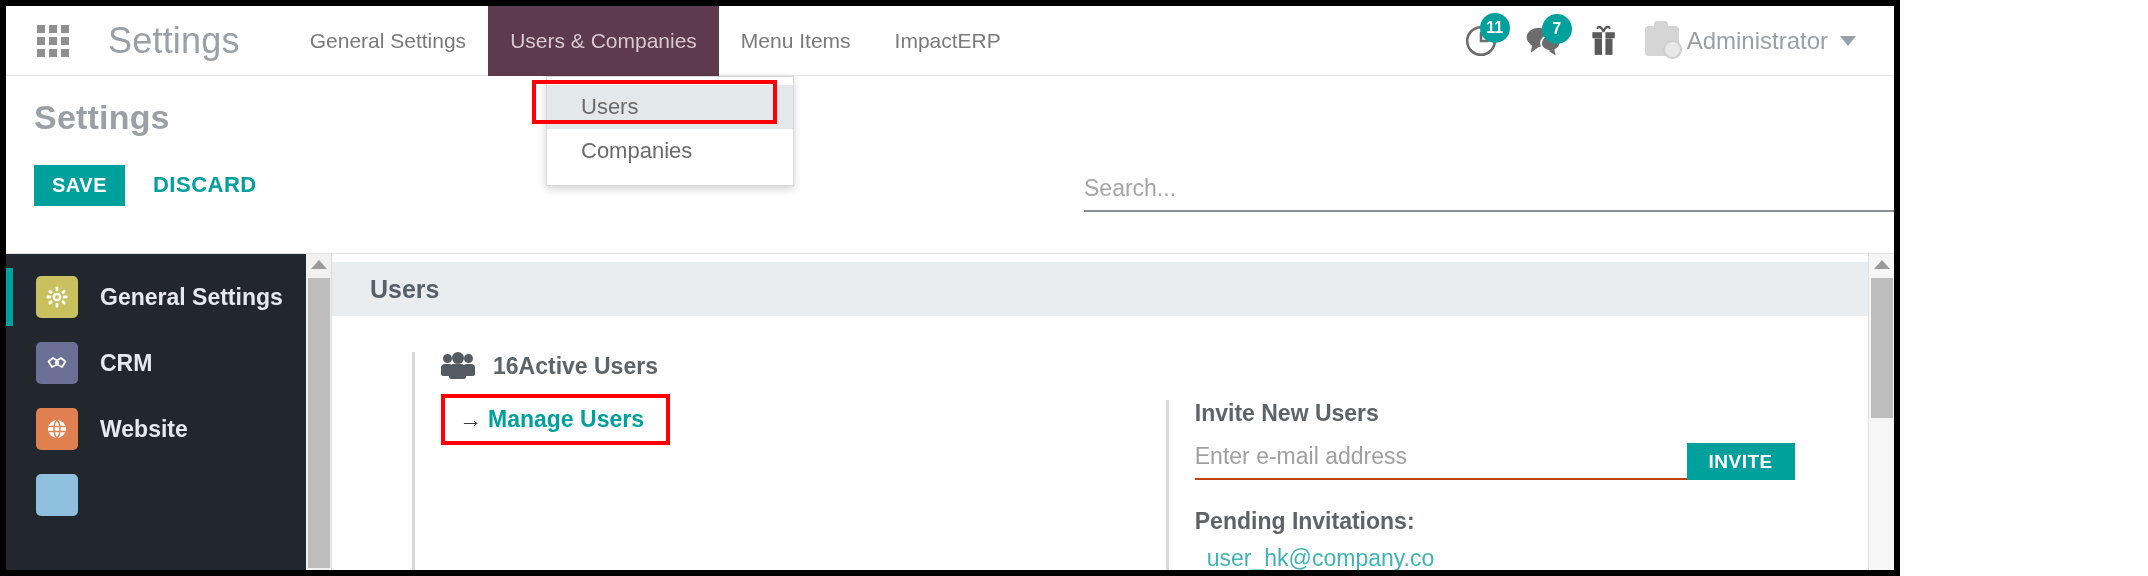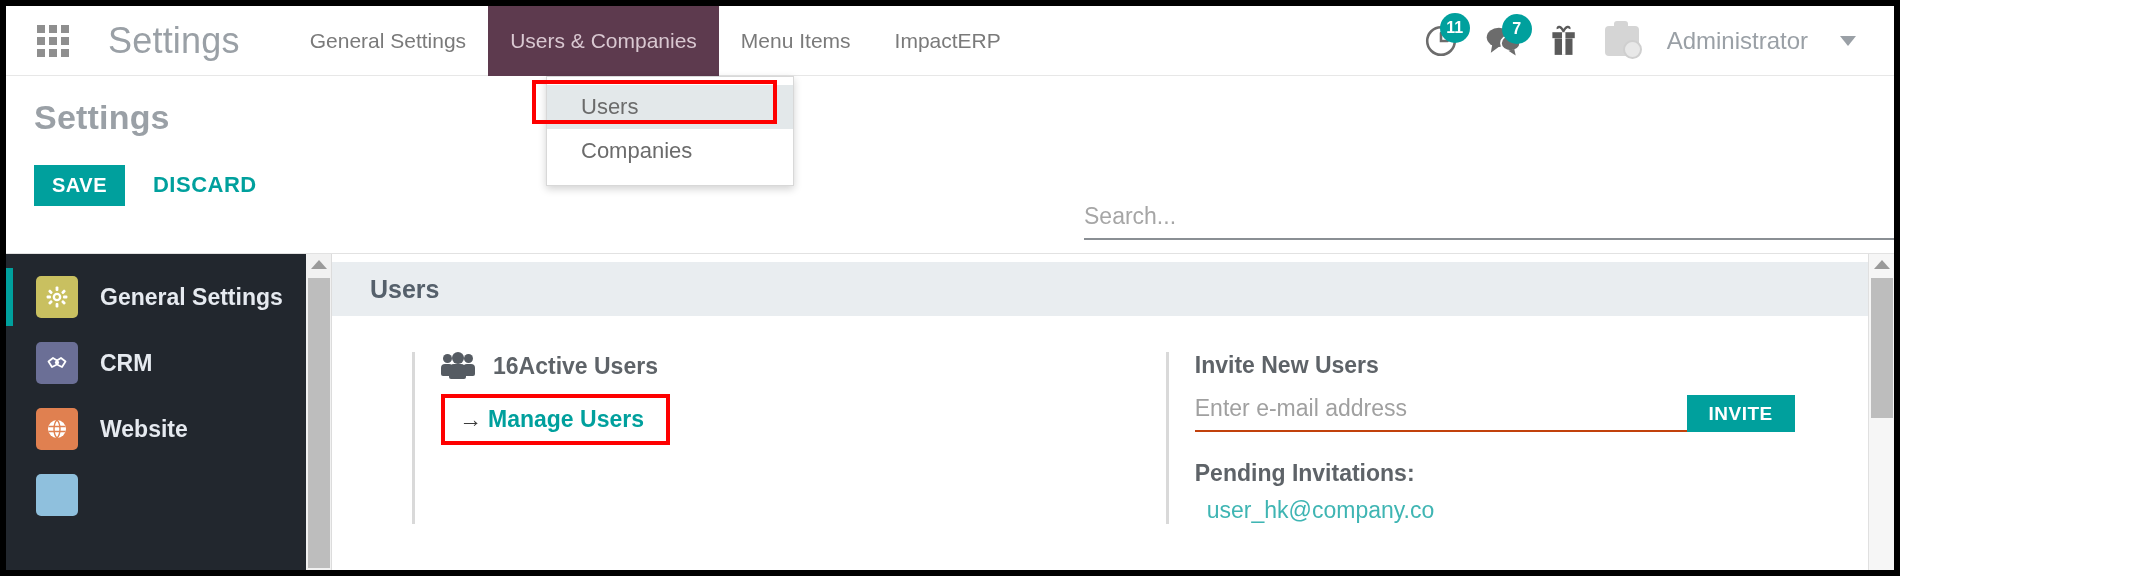--- a/index.html
+++ b/index.html
@@ -133,21 +133,21 @@
     color: #9aa0a6;
     white-space: nowrap;
   }
   .caret-down {
     width: 0; height: 0;
     border-left: 8px solid transparent;
     border-right: 8px solid transparent;
     border-top: 10px solid #9aa0a6;
     margin-left: 4px;
   }
-  .user-menu { display: flex; align-items: center; gap: 28px; cursor: pointer; }
+  .user-menu { display: flex; align-items: center; gap: 8px; cursor: pointer; }
 
   
   .dropdown {
     position: absolute;
     top: 70px;
     left: 540px;
     width: 248px;
     background: #ffffff;
     border: 1px solid #d8d8d8;
     box-shadow: 0 3px 8px rgba(0,0,0,.18);
@@ -215,21 +215,21 @@
     padding: 9px 6px;
     border: none;
     cursor: pointer;
     font-family: inherit;
     text-align: right;
   }
 
   .searchbar {
     position: absolute;
     left: 1078px;
-    top: 126px;
+    top: 98px;
     width: 1040px;
     border-bottom: 2px solid #8a8f94;
     display: flex;
     align-items: flex-end;
     padding-bottom: 8px;
   }
   .search-input {
     border: none;
     outline: none;
     flex: 1;
@@ -360,21 +360,21 @@
     display: flex;
     padding-top: 36px;
   }
 
   .setting-block {
     border-left: 3px solid #d9d9d9;
     padding-left: 26px;
     position: relative;
   }
   .block-left  { margin-left: 80px; width: 660px; }
-  .block-right { margin-left: 110px; width: 720px; }
+  .block-right { margin-left: 110px; width: 720px; margin-top: 48px; }
 
   .active-users-row {
     display: flex;
     align-items: center;
     gap: 18px;
     margin-bottom: 14px;
   }
   .users-group-icon { width: 34px; height: 28px; position: relative; flex: 0 0 auto; }
   .users-group-icon .h {
     position: absolute; border-radius: 50%; background: #555b62;

